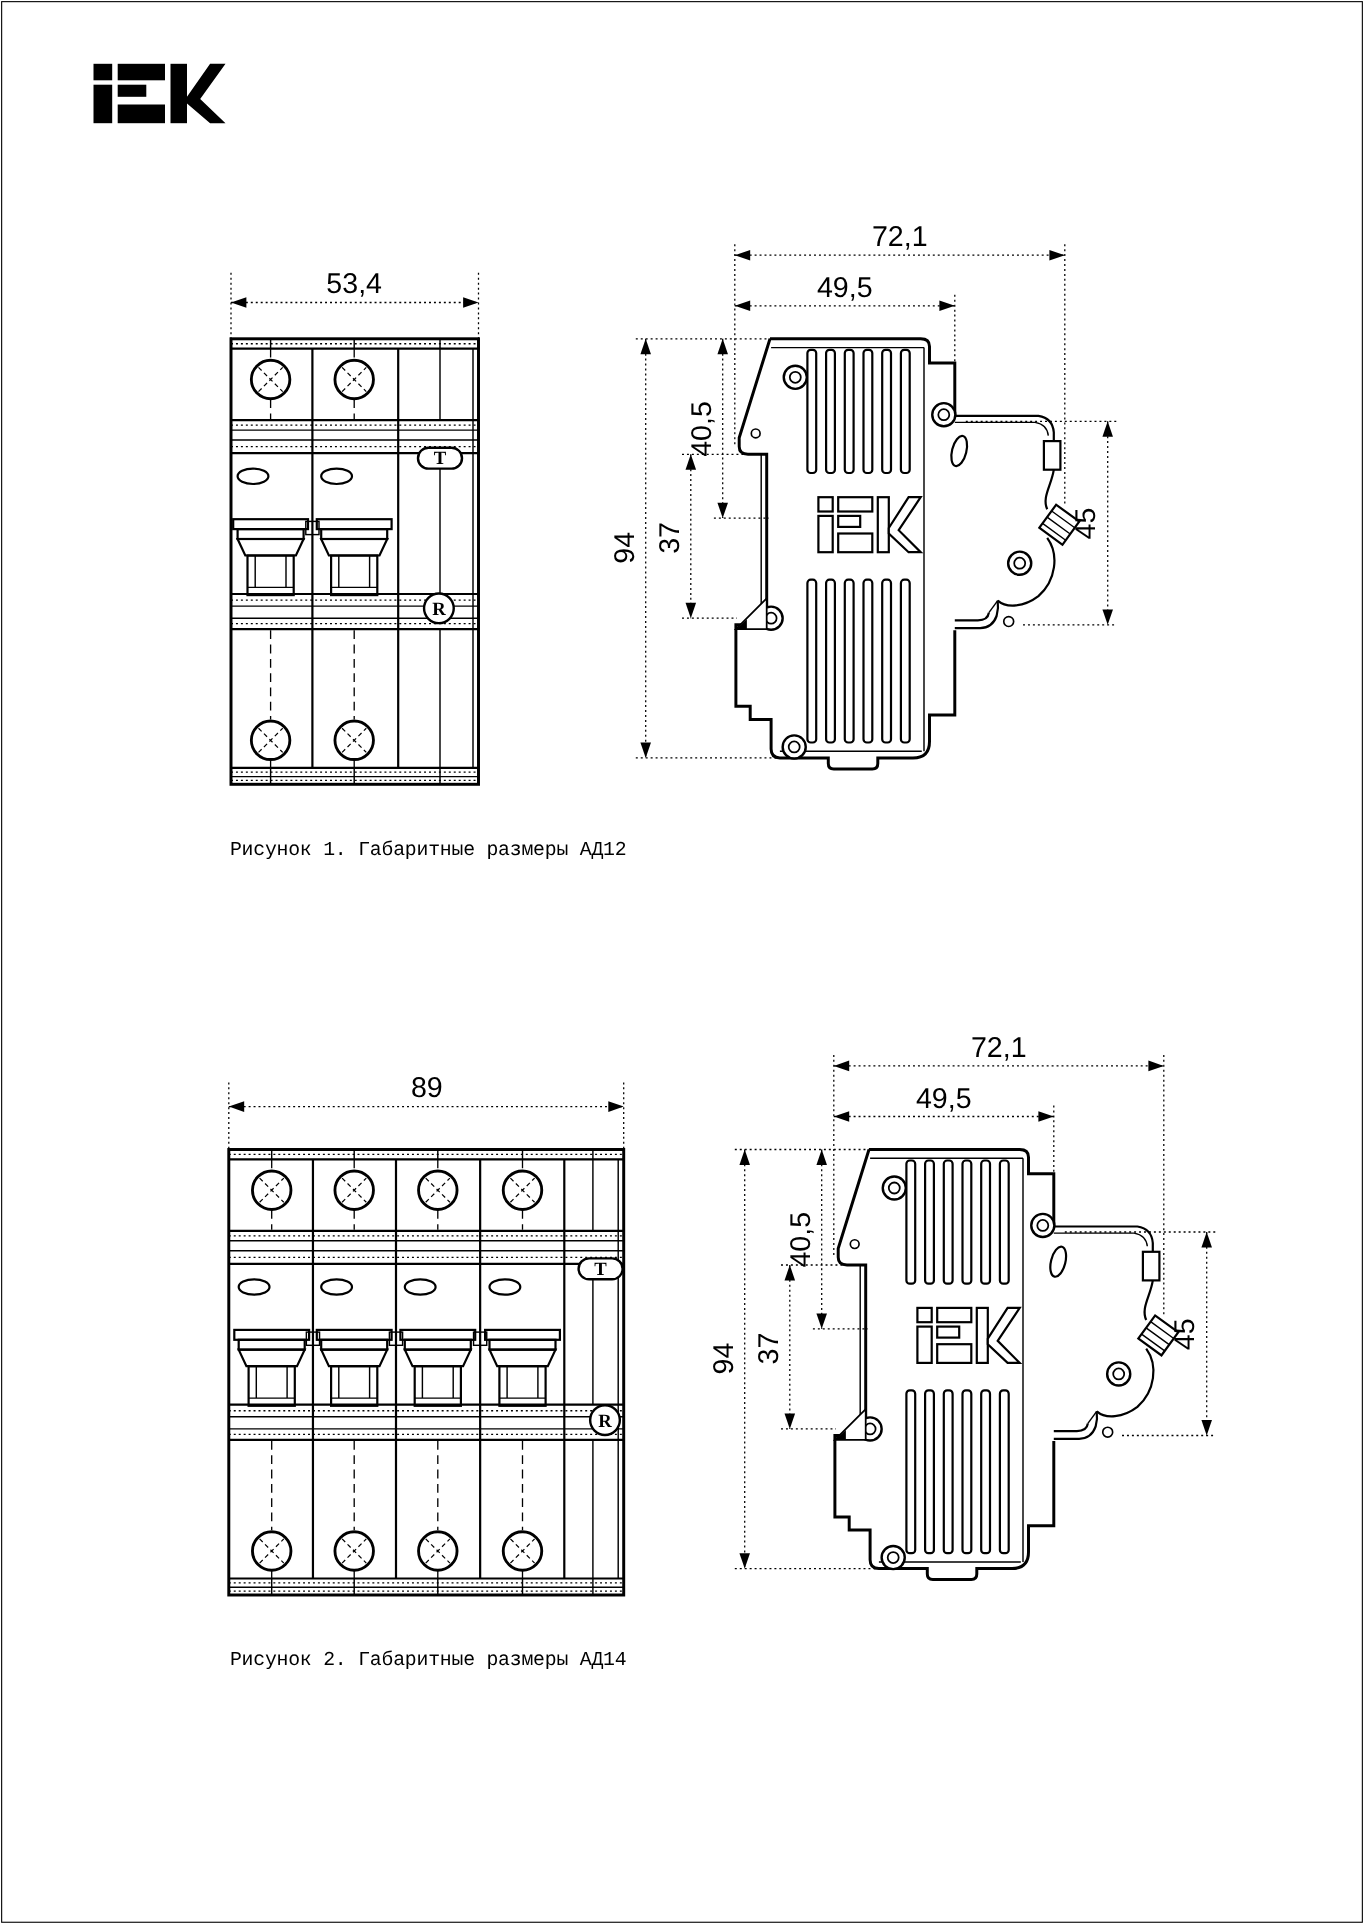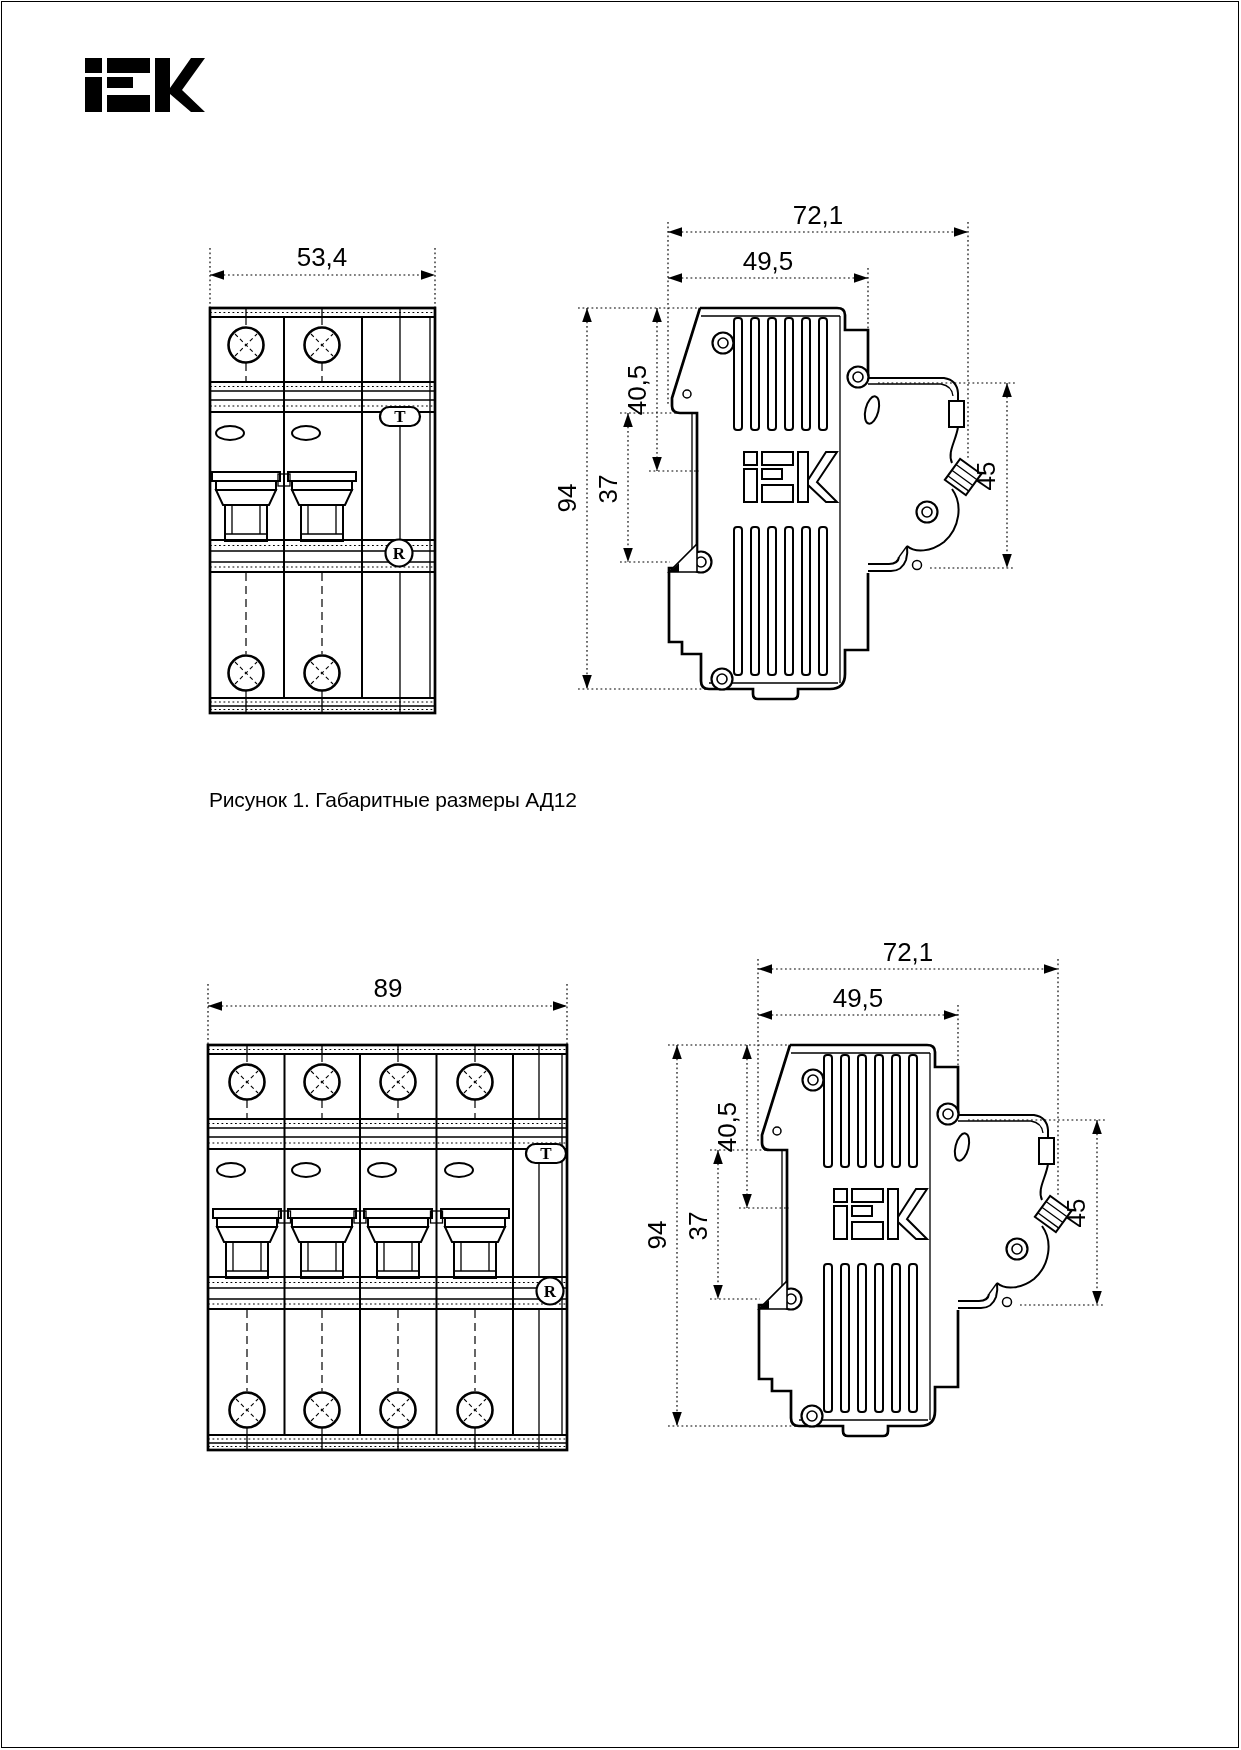--- a/index.html
+++ b/index.html
@@ -3,23 +3,22 @@
 <meta charset="utf-8">
 <style>
   html,body{margin:0;padding:0;background:#e8e8e8;}
   .page{
     position:relative;width:1241px;height:1750px;background:#ffffff;
     font-family:"Liberation Sans",sans-serif;color:#000;overflow:hidden;
   }
   .frame{position:absolute;left:1px;top:1px;right:2px;bottom:2px;border:1.5px solid #000;pointer-events:none;}
   svg.canvas{position:absolute;left:0;top:0;}
   .caption{
-    position:absolute;font-size:21px;letter-spacing:-0.2px;color:#000;white-space:nowrap;
-    font-family:Liberation Sans, sans-serif;
-    margin-top:25px;
+    position:absolute;font-size:18px;letter-spacing:-0.2px;color:#000;white-space:nowrap;
+    font-family:Liberation Mono, monospace;
   }
   
   .t1{stroke:#000;stroke-width:1.3;fill:none;}
   .t2{stroke:#000;stroke-width:2;fill:none;}
   .t3{stroke:#000;stroke-width:2.7;fill:none;}
   .dot{stroke:#000;stroke-width:1.15;fill:none;stroke-dasharray:1.8 2.7;}
   .cl{stroke:#000;stroke-width:1.2;fill:none;stroke-dasharray:8 5;}
   .hx{stroke:#000;stroke-width:1.1;fill:none;stroke-dasharray:4 3;}
   .fw{fill:#ffffff;stroke:#000;}
   .af{fill:#000;stroke:none;}
@@ -224,13 +223,14 @@
         <text class="dim" x="858" y="1007" text-anchor="middle">49,5</text>
         <text class="dim" x="666" y="1235" text-anchor="middle" transform="rotate(-90 666 1235)">94</text>
         <text class="dim" x="736" y="1127" text-anchor="middle" transform="rotate(-90 736 1127)">40,5</text>
         <text class="dim" x="707" y="1226" text-anchor="middle" transform="rotate(-90 707 1226)">37</text>
         <text class="dim" x="1085" y="1213" text-anchor="middle" transform="rotate(-90 1085 1213)">45</text>
       </g>
     </g>
   </svg>
 
   <div class="caption" style="left:209px;top:763px">Рисунок 1. Габаритные размеры АД12</div>
+  <div class="caption" style="left:209px;top:1500px">Рисунок 2. Габаритные размеры АД14</div>
 </div>
 
 </body></html>

